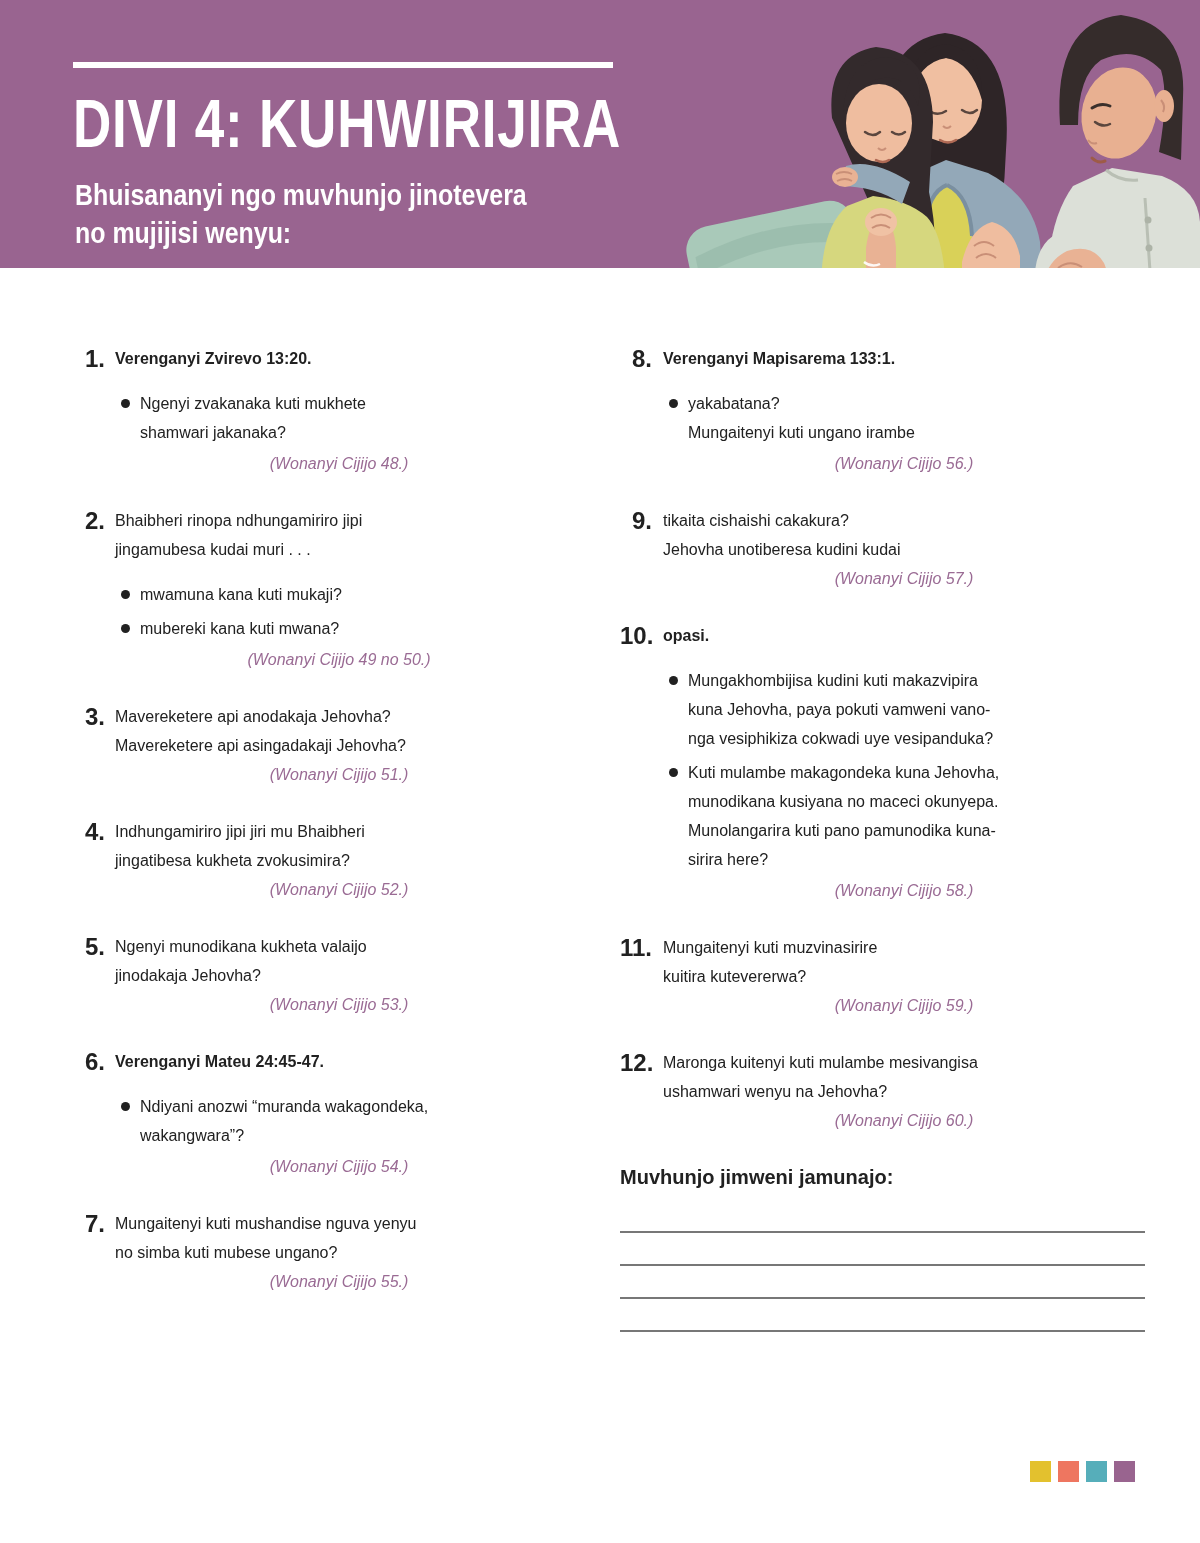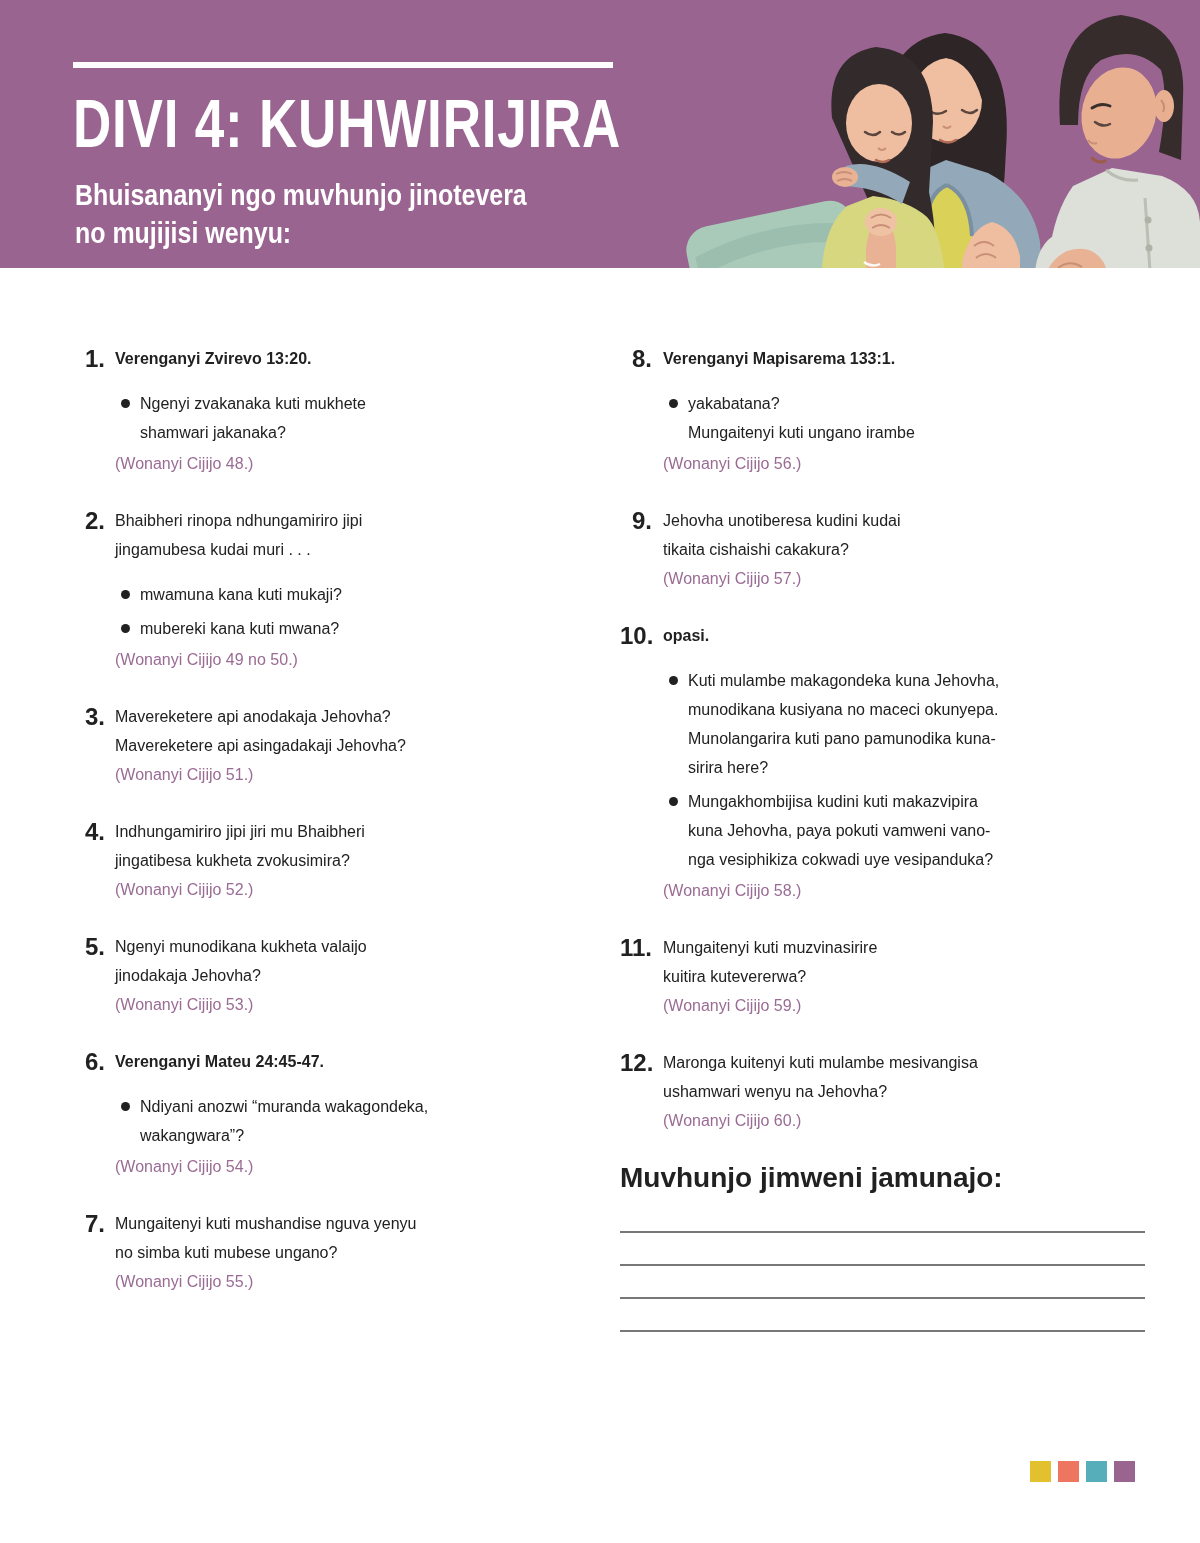--- a/index.html
+++ b/index.html
@@ -47,24 +47,24 @@
   .qnum { font-weight:bold; font-size:24px; line-height:29px; text-align:right; }
   .qbody { font-size:16px; line-height:29px; }
   .ln { display:block; white-space:nowrap; }
   .ln.b { font-weight:bold; }
 
   .bullet { display:grid; grid-template-columns:25px 1fr; margin-top:16px; }
   .bullet + .bullet { margin-top:5px; }
   .dot { width:9px; height:9px; border-radius:50%; background:var(--body-text,#212121);
          margin-left:6px; margin-top:10px; }
 
-  .ref { color:var(--ref-color,#9A6B94); }
+  .ref { font-style:italic; color:var(--ref-color,#9A6B94);text-align:center; }
   .ref.after-bullets { margin-top:2px; }
 
-  .more-heading { font-size:28px; line-height:29px; font-weight:bold; margin-top:28px; }
+  .more-heading { font-size:20px; line-height:29px; font-weight:bold; margin-top:28px; }
   .answer-lines { margin-top:8px; }
   .answer-line { height:33px; border-bottom:2px solid var(--line-color,#777777); }
 
   
   .squares { position:absolute; left:1030px; top:1461px; display:flex; gap:7px; }
   .square { width:21px; height:21px; display:block; }
 </style>
 </head>
 <body>
 
@@ -241,44 +241,44 @@
               <span class="ln">yakabatana?</span>
               <span class="ln">Mungaitenyi kuti ungano irambe</span>
             </div>
           </div>
           <div class="ref after-bullets">(Wonanyi Cijijo 56.)</div>
         </div>
       </div>
       <div class="q">
         <div class="qnum">9.</div>
         <div class="qbody">
+          <span class="ln">tikaita cishaishi cakakura?</span>
           <span class="ln">Jehovha unotiberesa kudini kudai</span>
-          <span class="ln">tikaita cishaishi cakakura?</span>
           <div class="ref">(Wonanyi Cijijo 57.)</div>
         </div>
       </div>
       <div class="q">
         <div class="qnum">10.</div>
         <div class="qbody">
           <span class="ln b">opasi.</span>
+          <div class="bullet">
+            <span class="dot"></span>
+            <div class="btxt">
+              <span class="ln">Mungakhombijisa kudini kuti makazvipira</span>
+              <span class="ln">kuna Jehovha, paya pokuti vamweni vano-</span>
+              <span class="ln">nga vesiphikiza cokwadi uye vesipanduka?</span>
+            </div>
+          </div>
           <div class="bullet">
             <span class="dot"></span>
             <div class="btxt">
               <span class="ln">Kuti mulambe makagondeka kuna Jehovha,</span>
               <span class="ln">munodikana kusiyana no maceci okunyepa.</span>
               <span class="ln">Munolangarira kuti pano pamunodika kuna-</span>
               <span class="ln">sirira here?</span>
-            </div>
-          </div>
-          <div class="bullet">
-            <span class="dot"></span>
-            <div class="btxt">
-              <span class="ln">Mungakhombijisa kudini kuti makazvipira</span>
-              <span class="ln">kuna Jehovha, paya pokuti vamweni vano-</span>
-              <span class="ln">nga vesiphikiza cokwadi uye vesipanduka?</span>
             </div>
           </div>
           <div class="ref after-bullets">(Wonanyi Cijijo 58.)</div>
         </div>
       </div>
       <div class="q">
         <div class="qnum">11.</div>
         <div class="qbody">
           <span class="ln">Mungaitenyi kuti muzvinasirire</span>
           <span class="ln">kuitira kutevererwa?</span>

